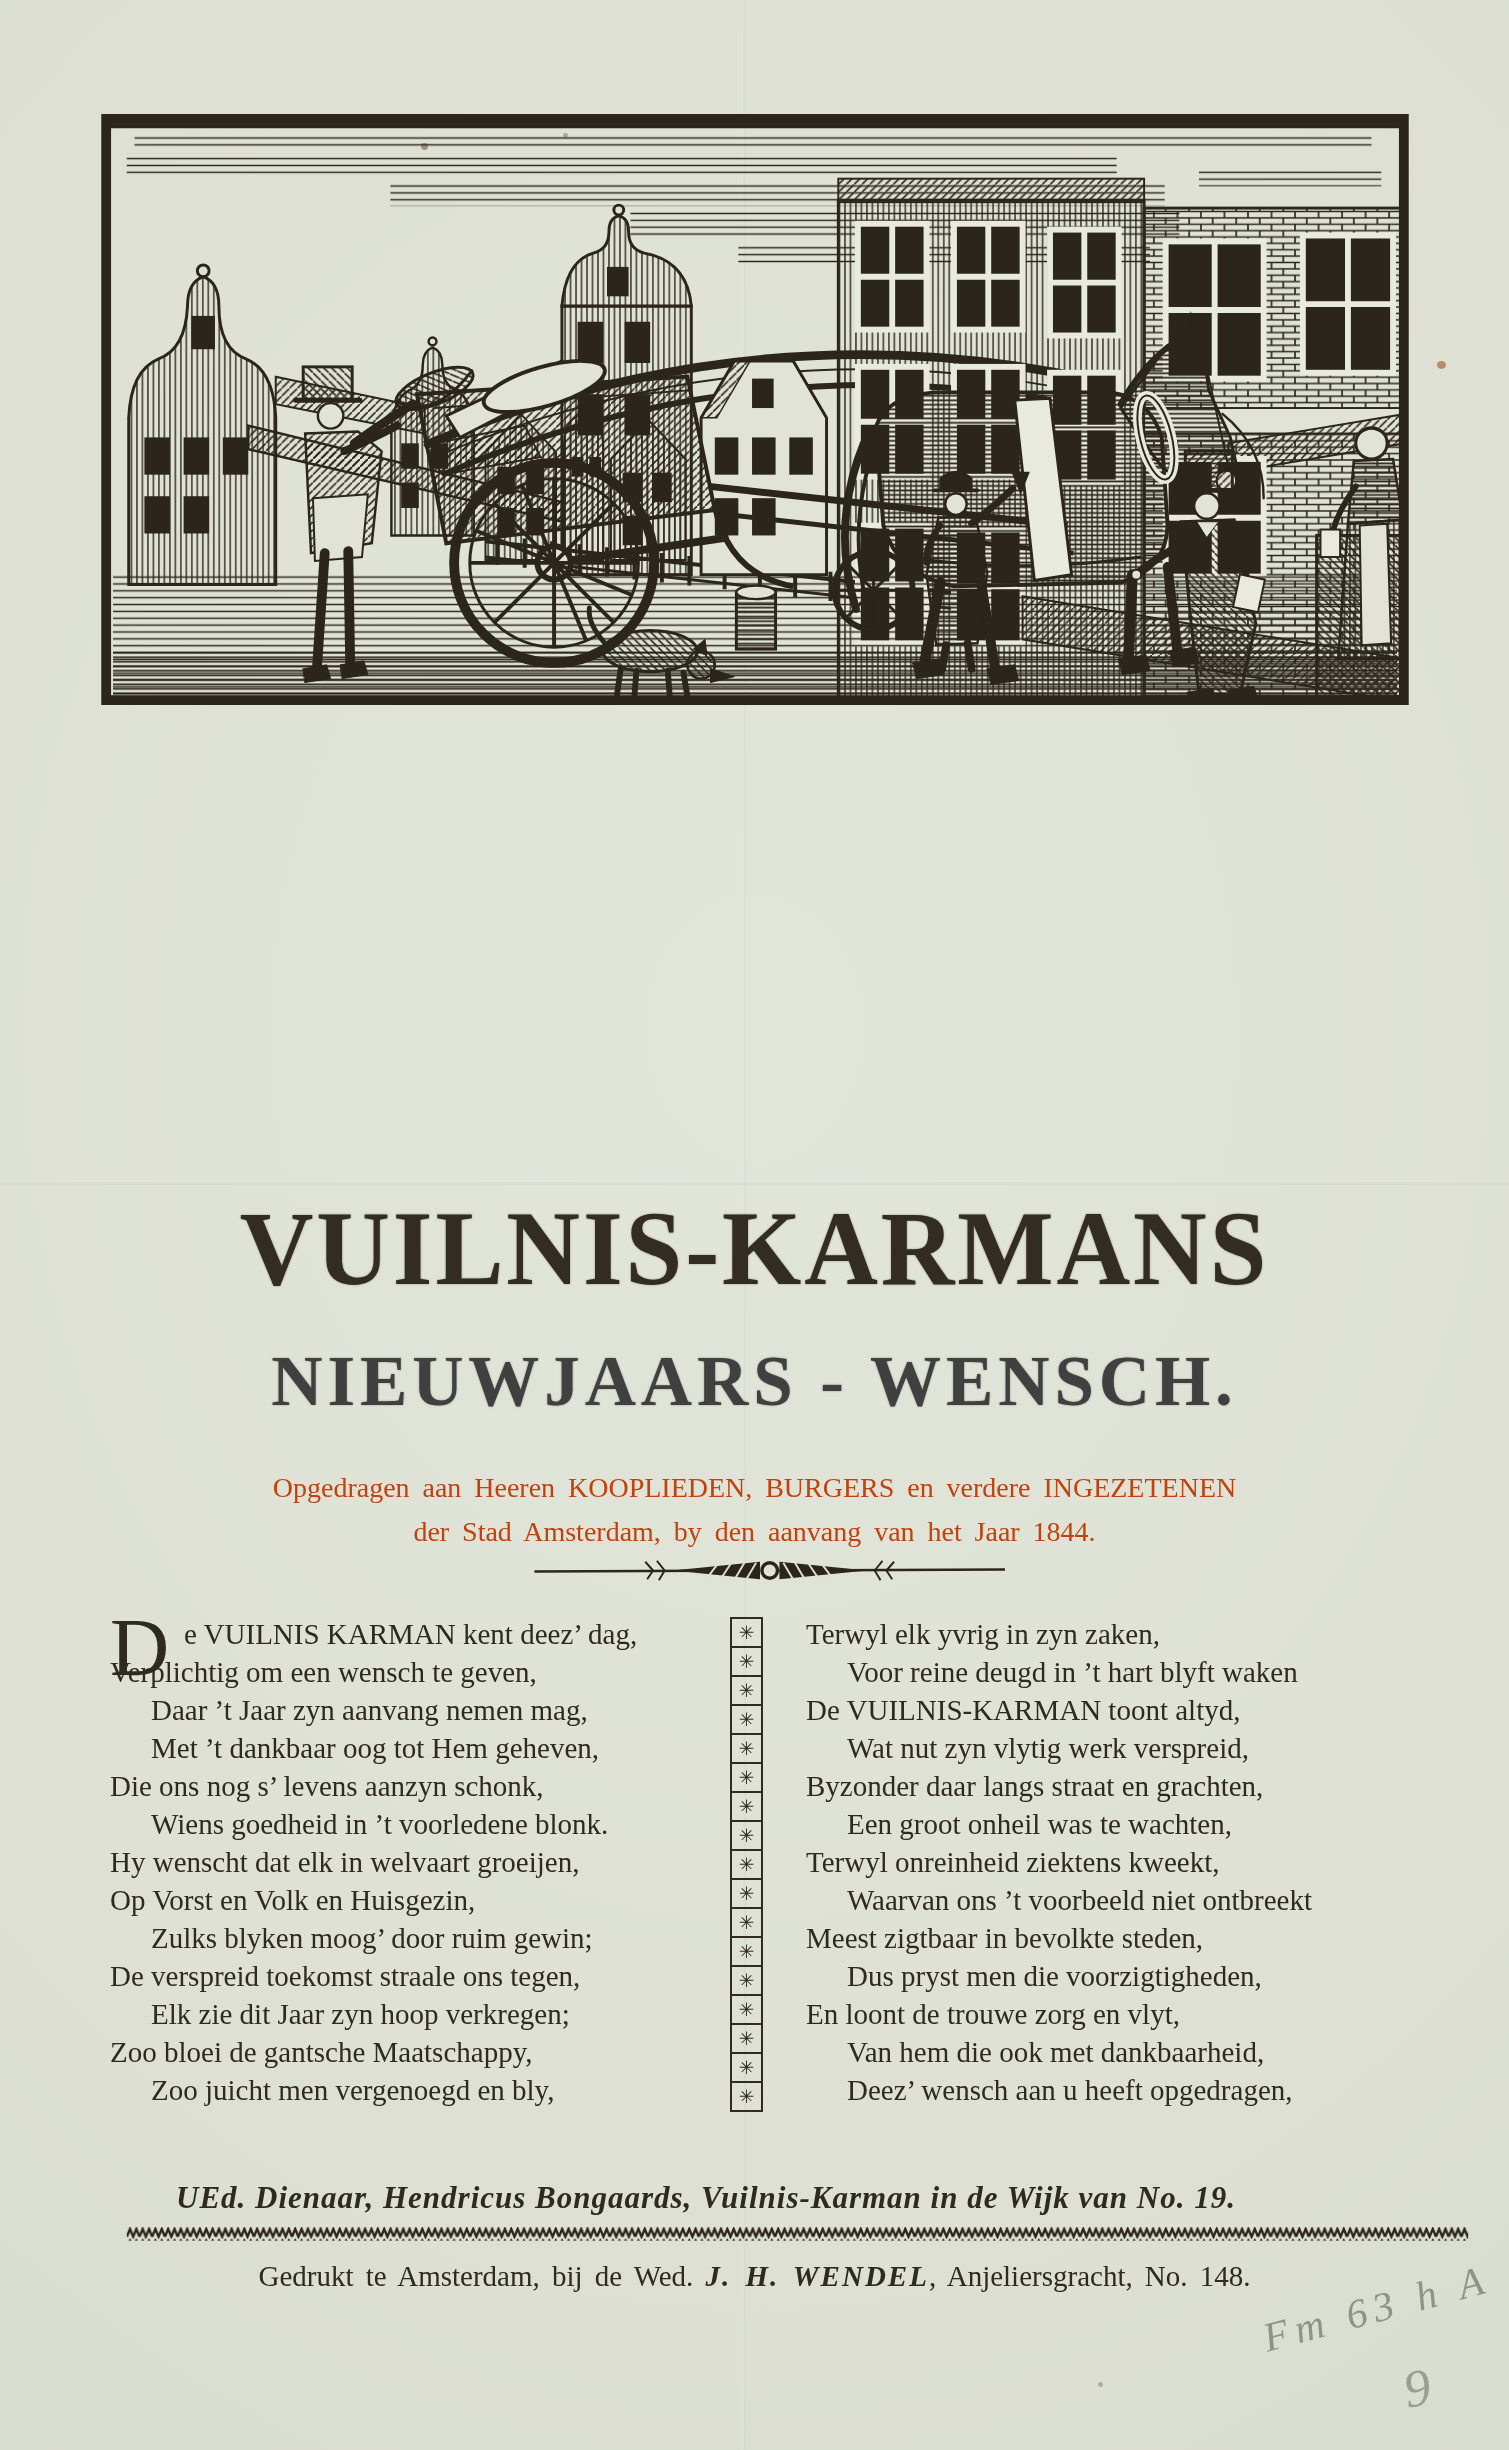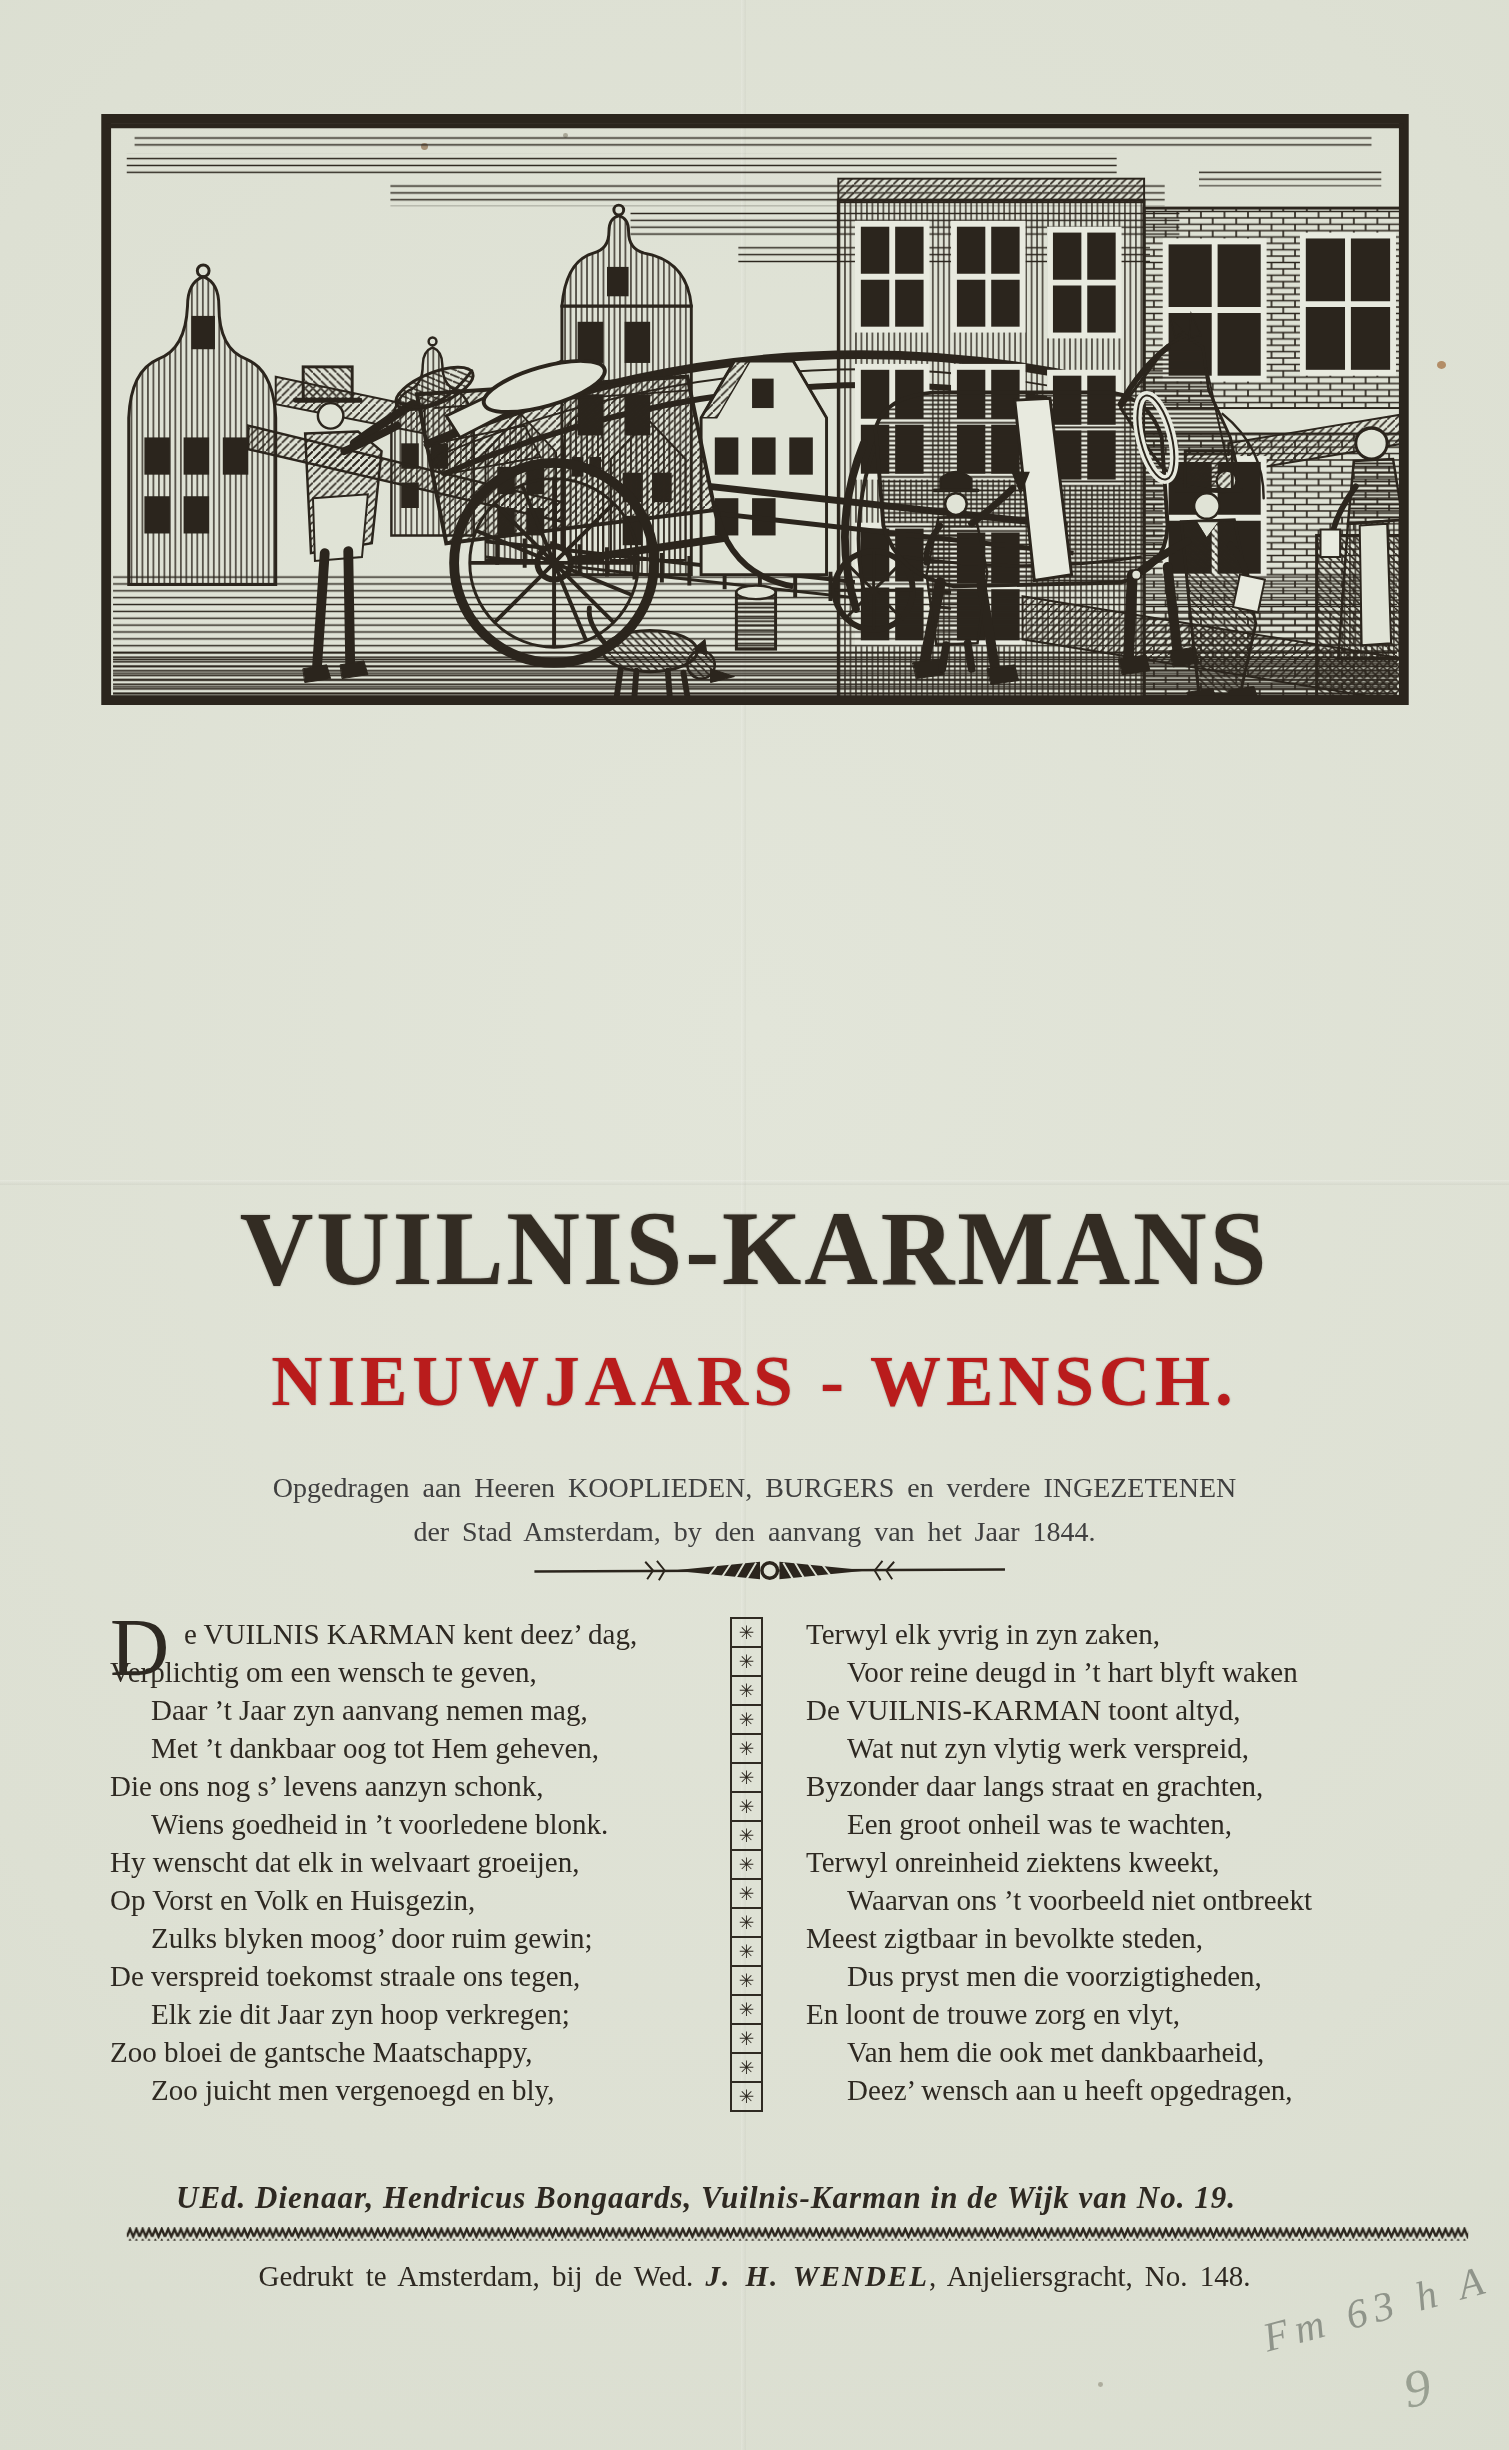--- a/index.html
+++ b/index.html
@@ -16,24 +16,24 @@
   .crease-h{left:0;top:1180px;width:1509px;height:4.9px;
     background:linear-gradient(to bottom, rgba(255,255,255,.4), rgba(100,100,88,.15));opacity:.5;}
   .speck{border-radius:50%;}
   
   #engraving{left:101px;top:114px;width:1308px;height:591px;}
   
   #title{left:0;top:1190px;width:1509px;text-align:center;
     font-size:102px;font-weight:bold;letter-spacing:2.9px;color:#332c23;
     text-shadow:0 0 2px rgba(43,37,29,.45);transform:scaleY(1.04);}
   #subtitle{left:0;top:1341px;width:1509px;text-align:center;
-    font-size:71px;font-weight:bold;letter-spacing:4.9px;color:#b91c1c;
+    font-size:71px;font-weight:bold;letter-spacing:4.9px;color:#404040;
     text-shadow:0 0 2px rgba(43,37,29,.4);}
   #dedication{left:0;top:1466px;width:1509px;text-align:center;
-    font-size:28px;line-height:44px;word-spacing:5.9px;color:#404040;}
+    font-size:28px;line-height:44px;word-spacing:5.9px;color:#c2410c;}
   #laurel{left:50%;top:1553px;transform:translateX(-47%);}
   
   #poem{left:0;top:1615px;width:1509px;height:549px;}
   .poem-col{position:absolute;top:0;}
   #poem-col-left{left:110px;width:616px;}
   #poem-col-right{left:806px;width:647px;}
   .poem-line{font-size:29px;line-height:38px;white-space:nowrap;color:#2e2922;}
   .indent-1{padding-left:41px;}
   .indent-2{padding-left:84px;}
   .has-dropcap{position:relative;padding-left:74px;}

